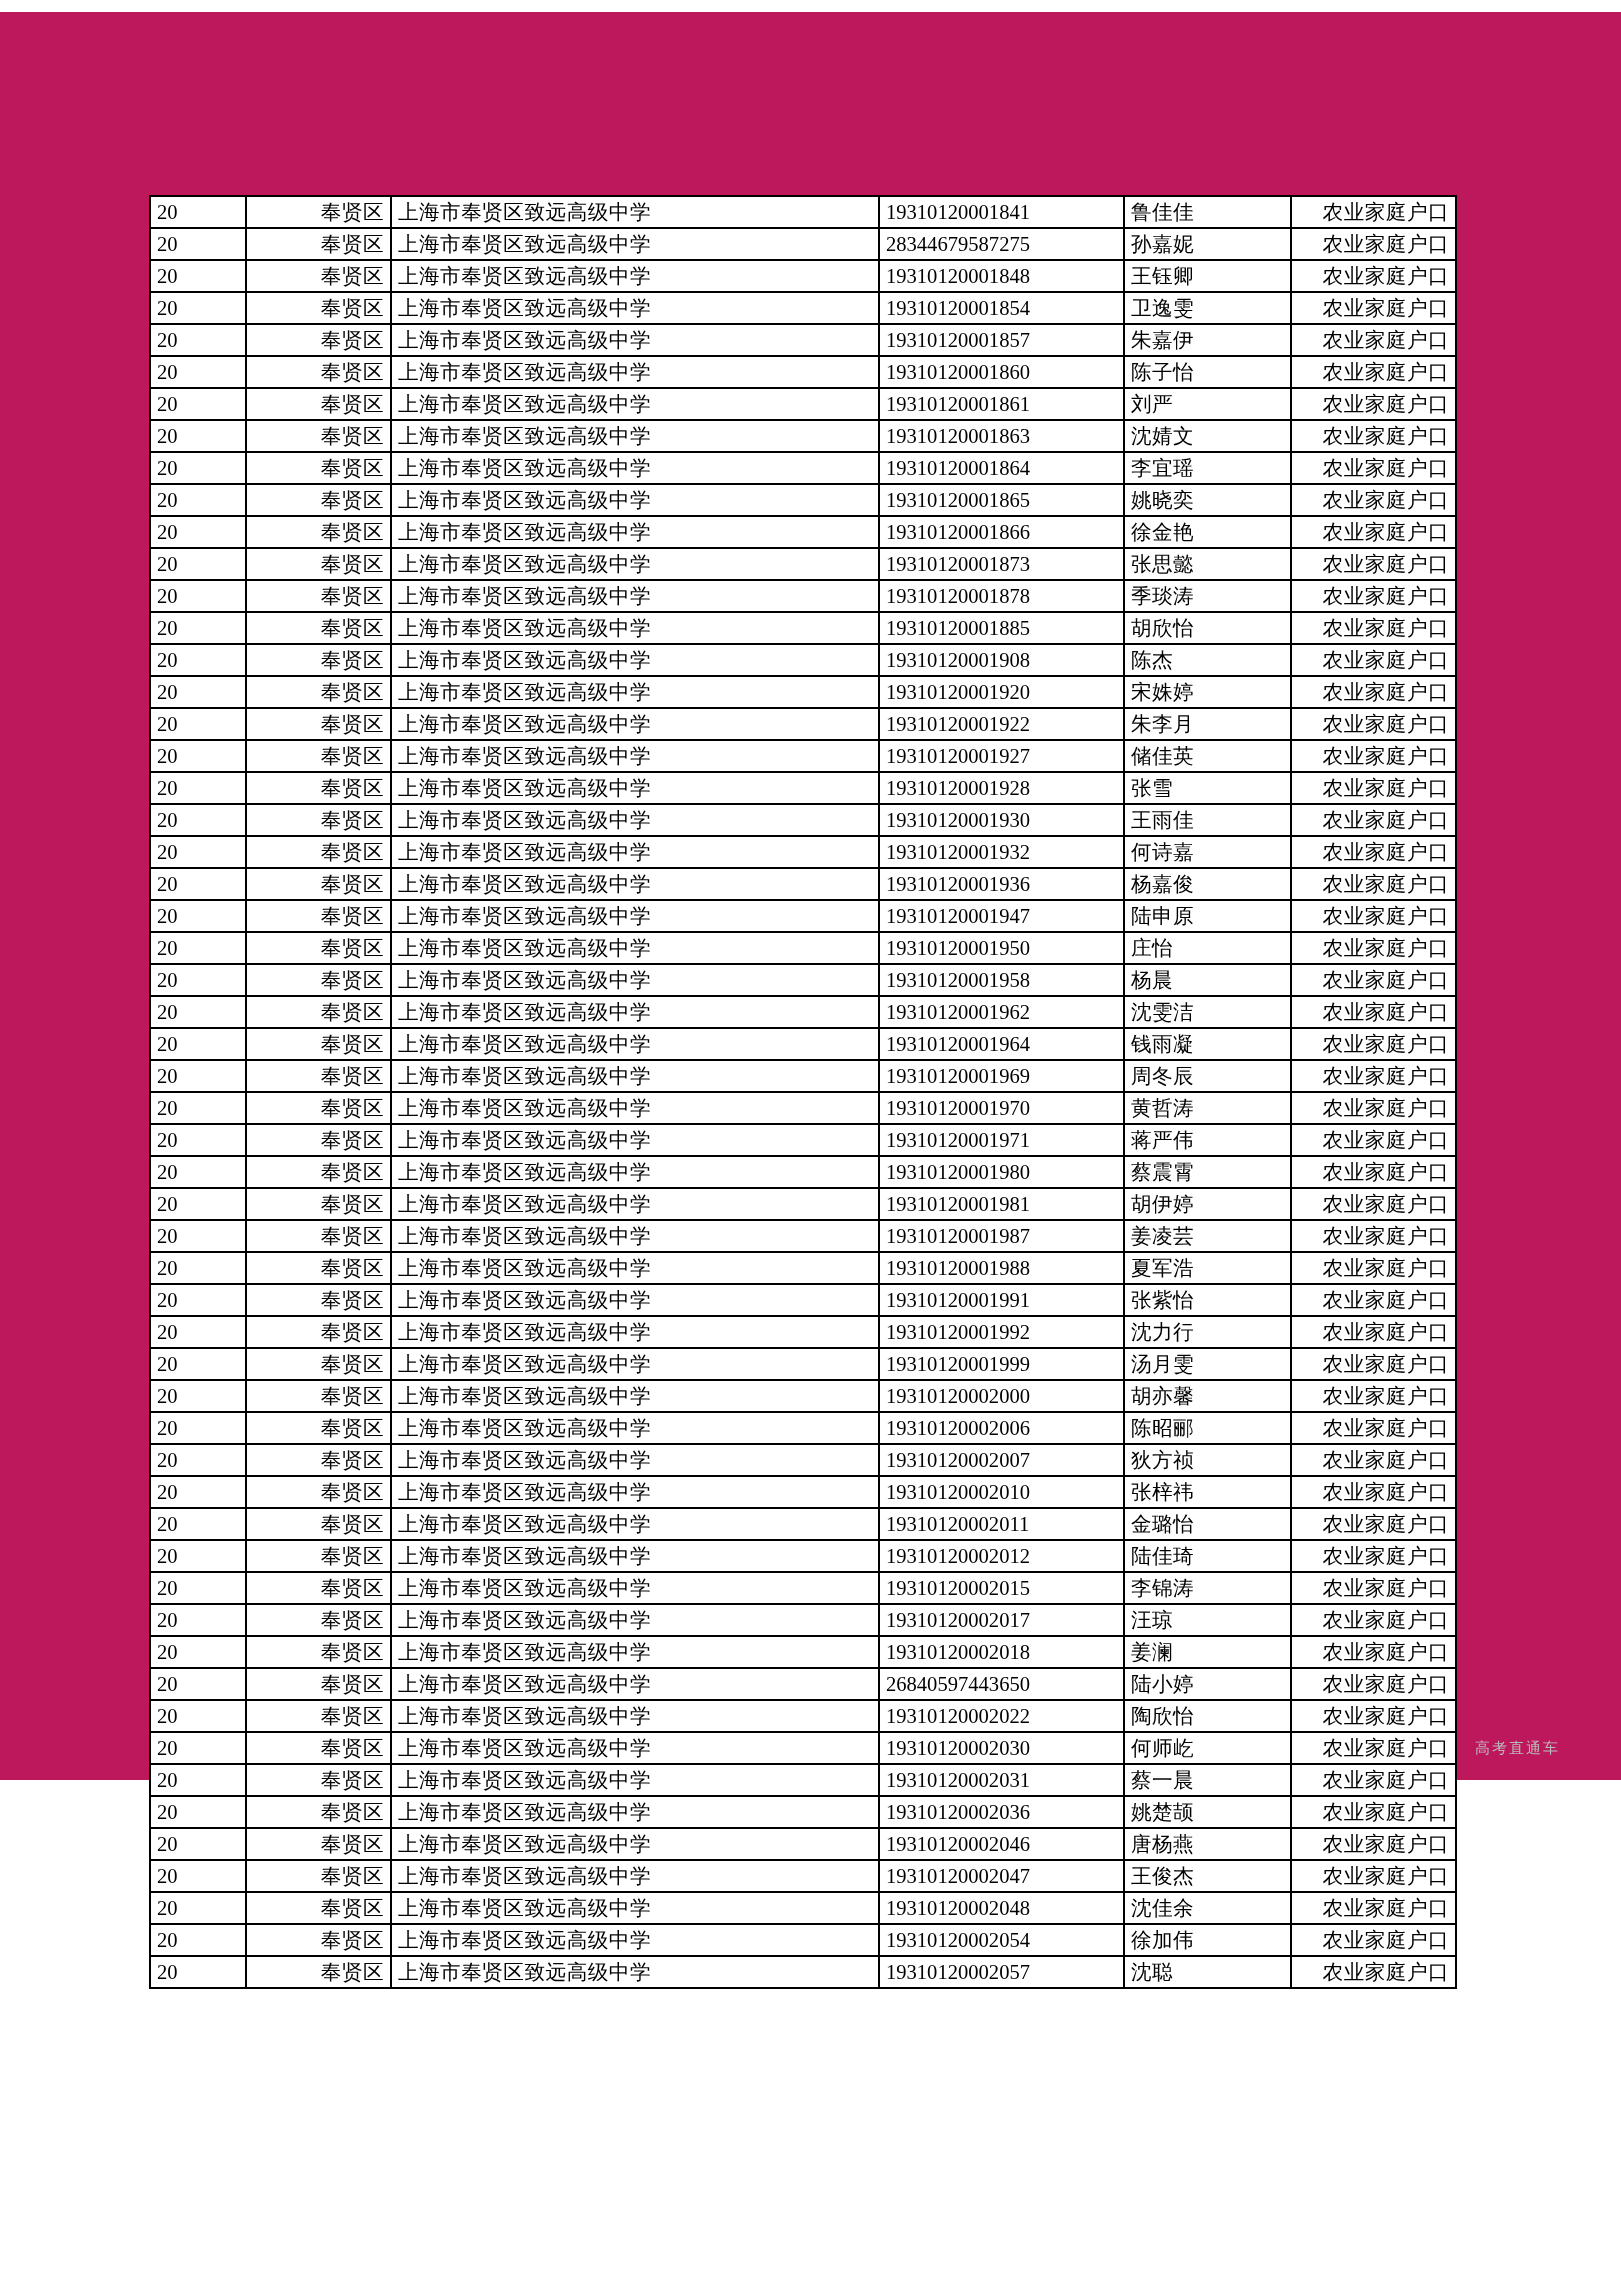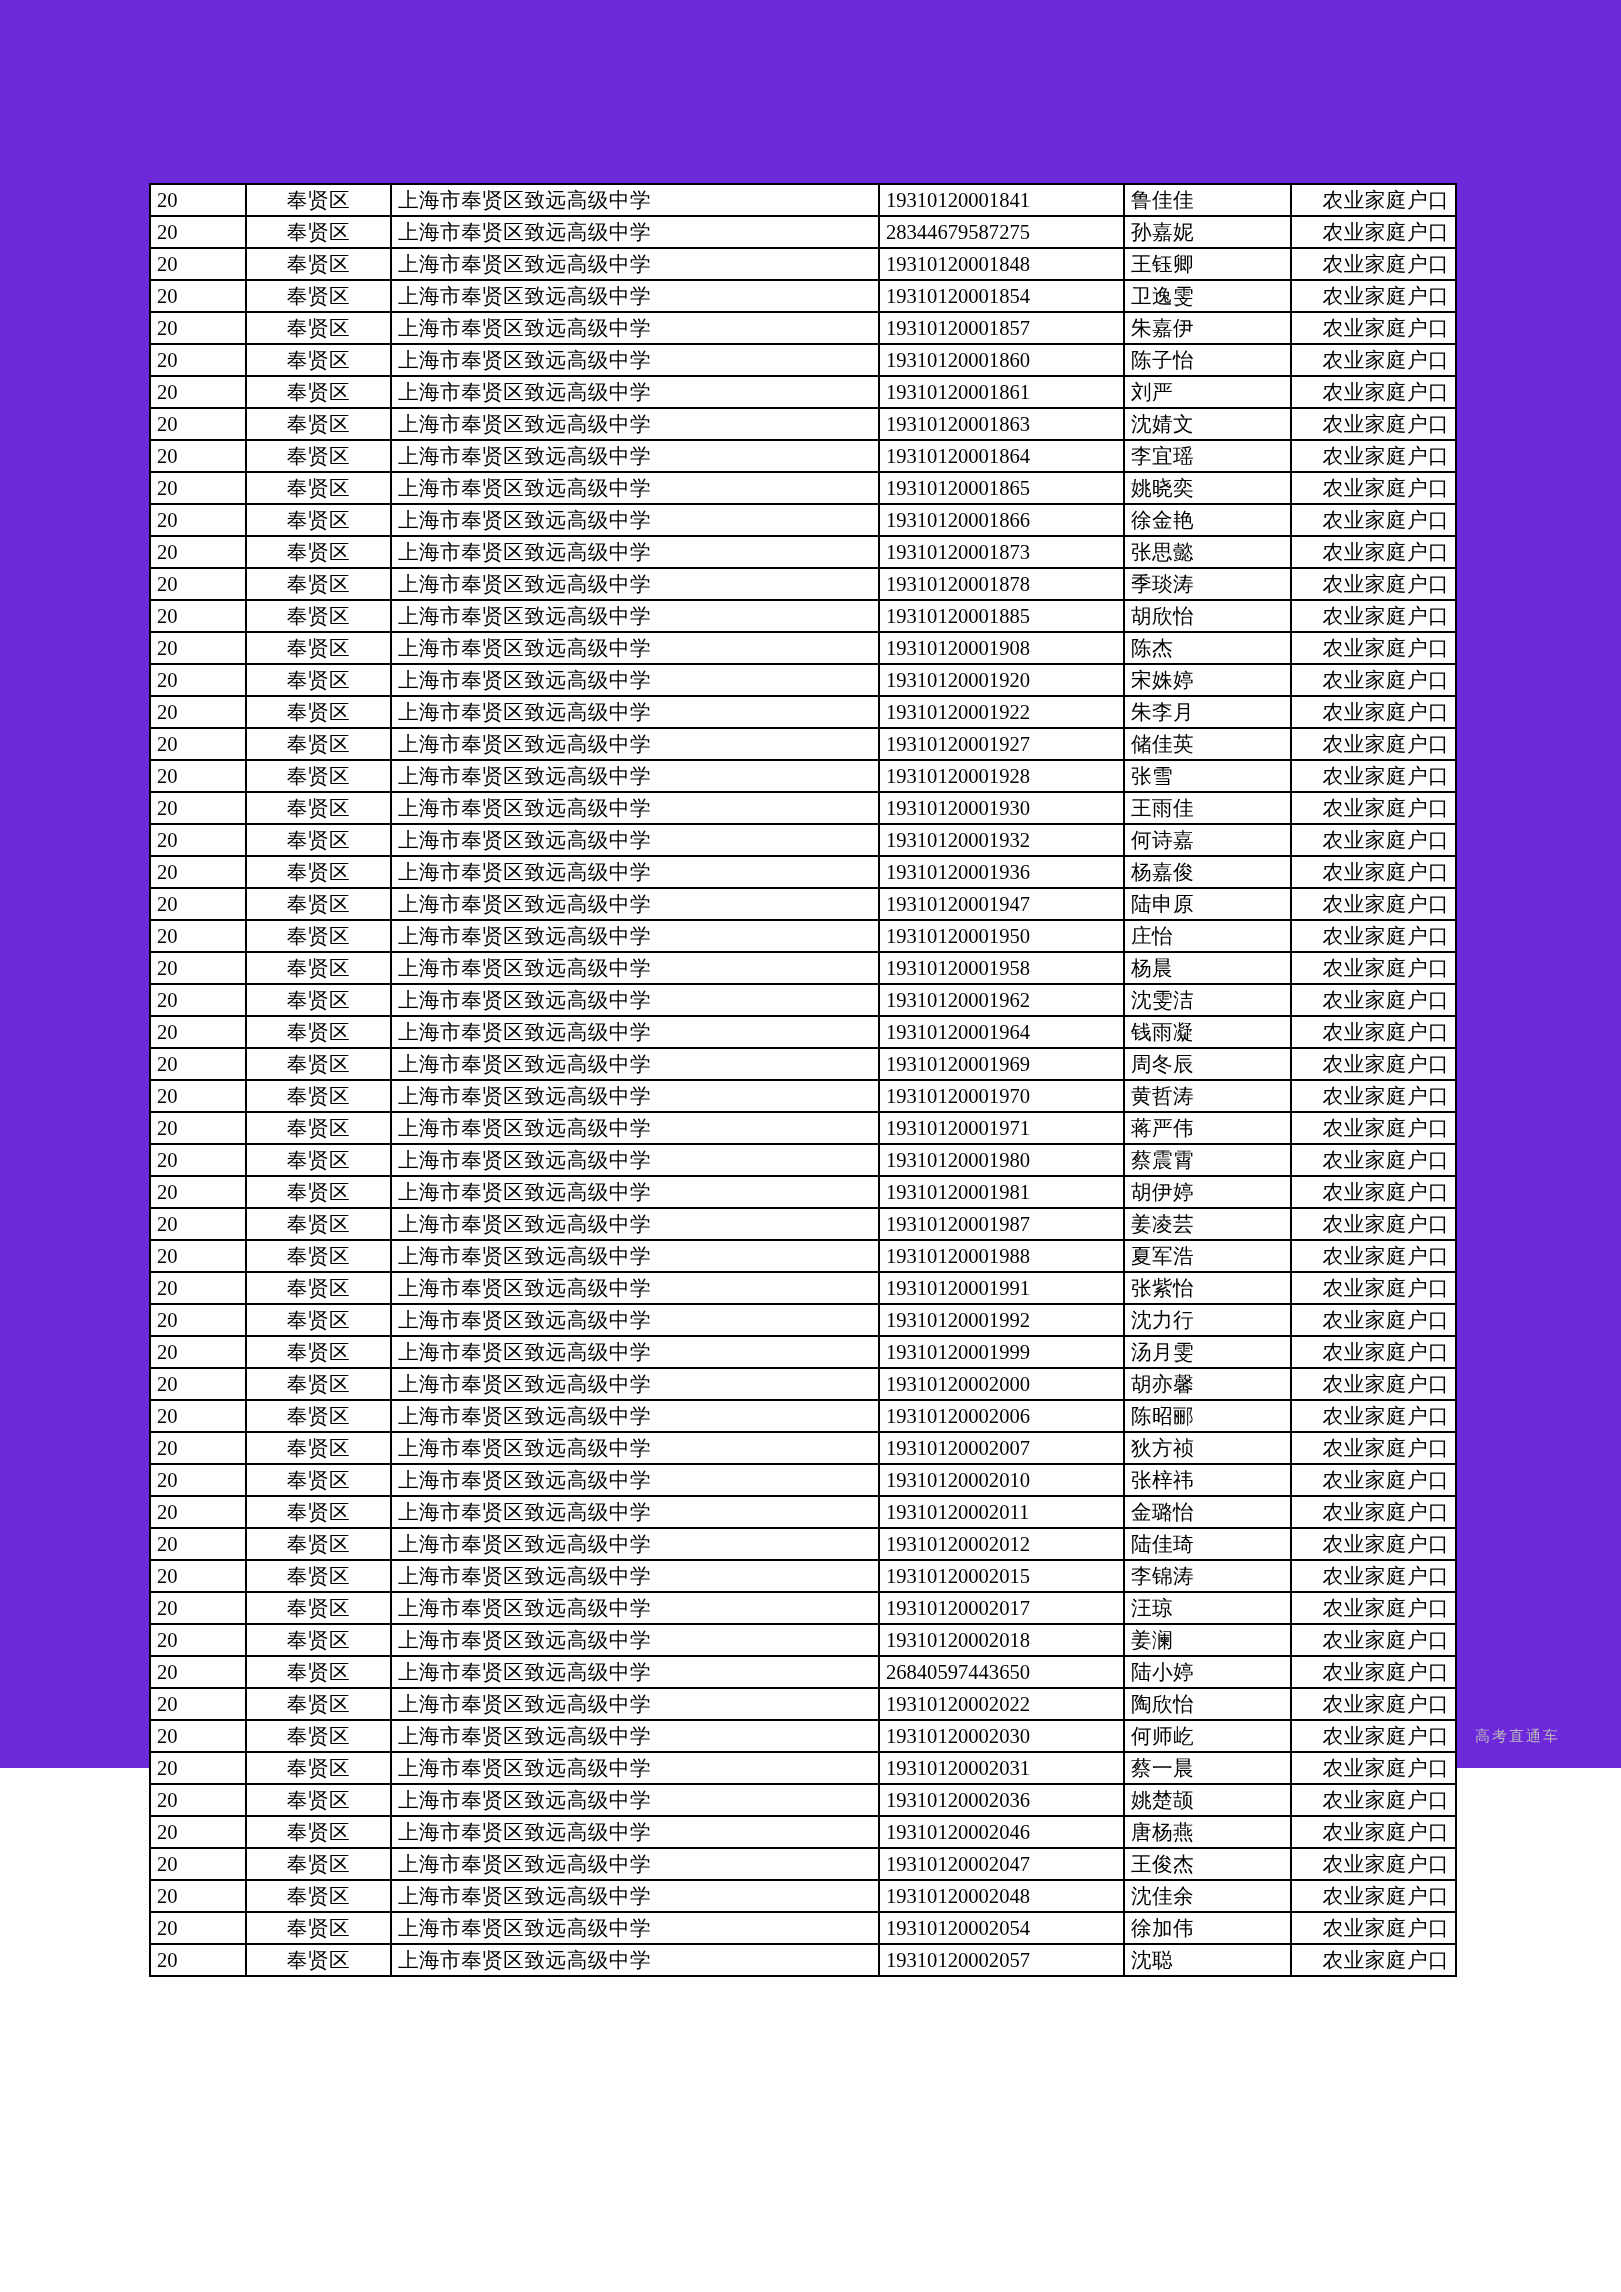--- a/index.html
+++ b/index.html
@@ -11,24 +11,24 @@
     width: 1621px;
     height: 2293px;
     position: relative;
     font-family: "Liberation Serif", "DejaVu Serif", serif;
     overflow: hidden;
   }
 
   #page {
     position: absolute;
     left: 0;
-    top: 0;
+    top: 12px;
     width: 1621px;
     height: 1768px;
-    background: #6d28d9;
+    background: #be185d;
   }
 
   #table-wrap {
     position: absolute;
     left: 149px;
     top: 183px;
     width: 1306px;
   }
 
   table.roster {
@@ -53,21 +53,21 @@
 
   
   col.c-grade  { width: 96px; }
   col.c-dist   { width: 145px; }
   col.c-school { width: 488px; }
   col.c-id     { width: 245px; }
   col.c-name   { width: 167px; }
   col.c-type   { width: 165px; }
 
   td.cell-grade  { text-align: left; }
-  td.cell-dist   { text-align: center; letter-spacing: 0.5px; }
+  td.cell-dist   { text-align: right; letter-spacing: 0.5px; }
   td.cell-school { text-align: left; letter-spacing: 0.5px; }
   td.cell-id     { text-align: left; font-family: "Liberation Sans", "DejaVu Sans", sans-serif; font-size: 20.6px; letter-spacing: 0px; border-radius: 13px; }
   td.cell-name   { text-align: left; letter-spacing: 0.5px; }
   td.cell-type   { text-align: right; letter-spacing: 0.5px; }
 
   #watermark {
     position: absolute;
     right: 61px;
     bottom: 21.6px;
     font-size: 15px;

